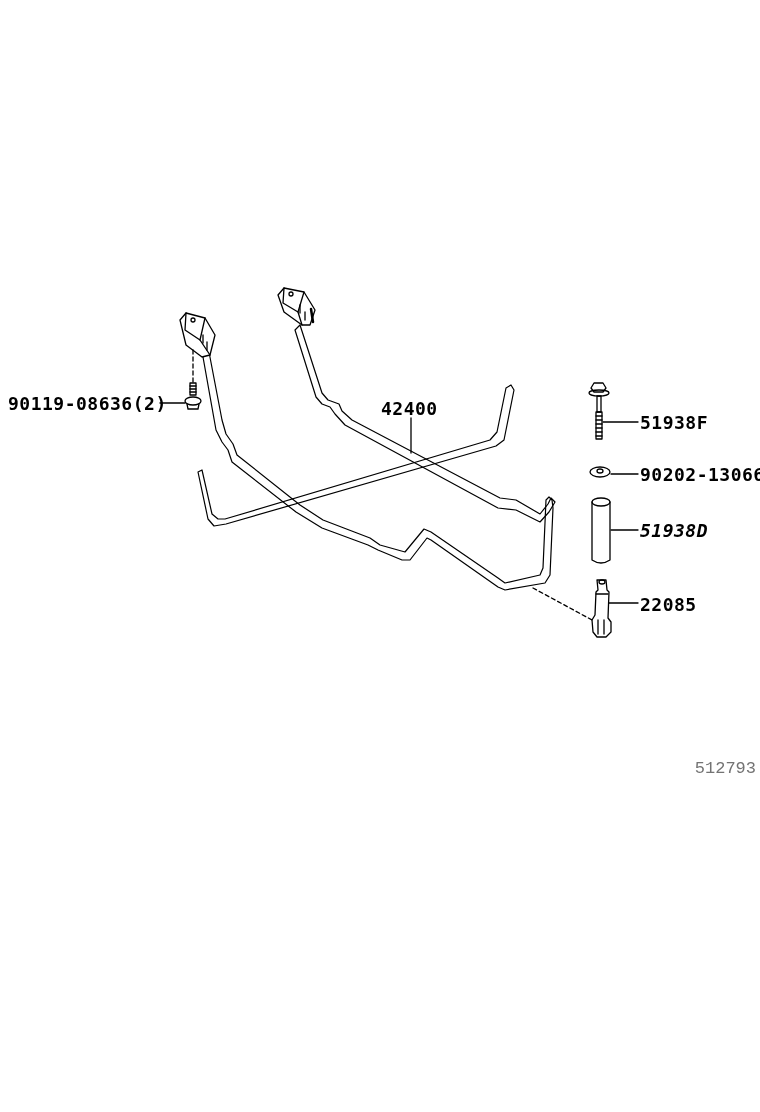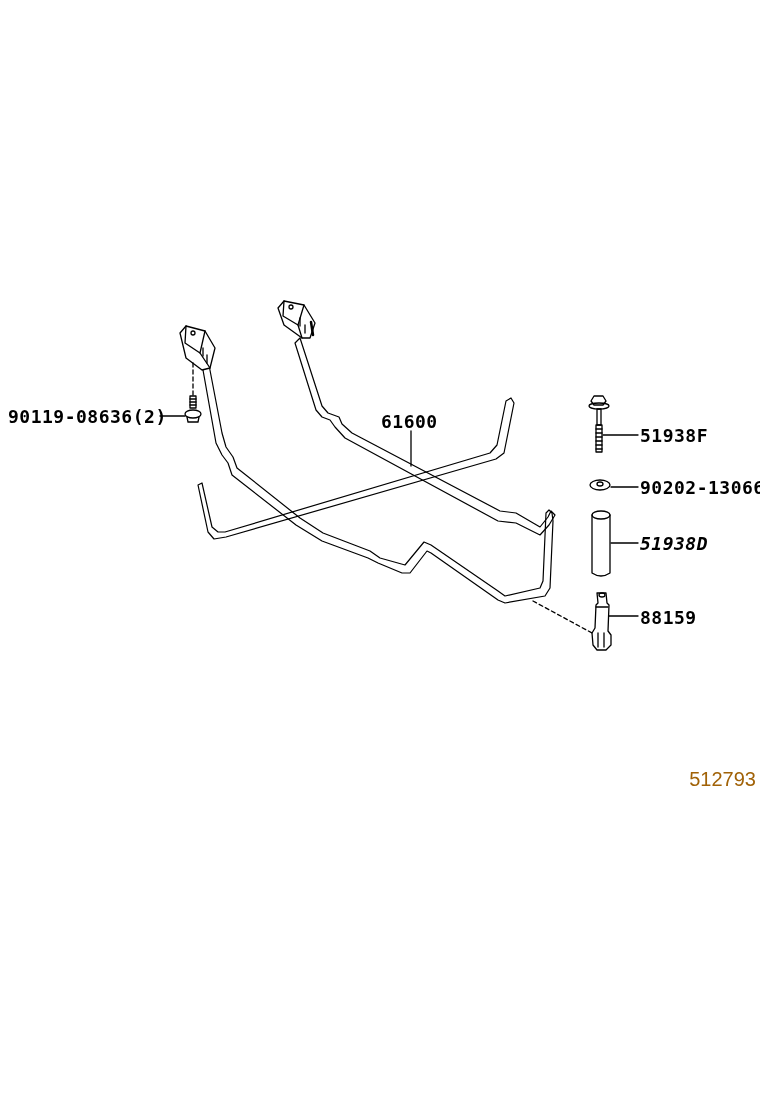--- a/index.html
+++ b/index.html
@@ -1,19 +1,19 @@
 <!DOCTYPE html>
 <html><head>
 <meta charset="utf-8">
 <style>
   html, body { margin: 0; padding: 0; background: #ffffff; }
   body { width: 760px; height: 1112px; position: relative; overflow: hidden; font-family: "DejaVu Sans Mono", "Liberation Mono", monospace; }
-  .canvas { position: absolute; left: 0; top: 13px; width: 760px; height: 784px; }
+  .canvas { position: absolute; left: 0; top: 0; width: 760px; height: 784px; }
   .label { position: absolute; font-family: "DejaVu Sans Mono", "Liberation Mono", monospace; font-weight: bold; font-size: 18px; color: #000; letter-spacing: 0.5px; white-space: nowrap; line-height: 1; cursor: pointer; }
-  .diagram-id { position: absolute; right: 4px; bottom: 6px; font-family: Liberation Sans, sans-serif; font-size: 20px; color: #a16207; }
+  .diagram-id { position: absolute; right: 4px; bottom: 6px; font-family: Liberation Mono, monospace; font-size: 17px; color: #737373; }
   svg { position: absolute; left: 0; top: 0; }
 </style>
 </head>
 <body>
 
 <div class="canvas">
   <svg width="760" height="1112" viewBox="0 0 760 1112" fill="none" stroke="#000" stroke-width="1.3" stroke-linejoin="round" stroke-linecap="round">
 
     <g>
 
@@ -73,20 +73,20 @@
       <path d="M597 580 L606 580 L607 590 L609 592 L608 618 L611 622 L611 632 L606 637 L597 637 L593 632 L592 620 L595 615 L596 592 L598 590 Z" fill="#fff"></path>
       <ellipse cx="602" cy="582" rx="3" ry="2"></ellipse>
       <path d="M596 594 H608"></path>
       <path d="M598 620 L598 634 M604 620 L604 634"></path>
       <line x1="609" y1="603" x2="638" y2="603"></line>
       <line x1="533" y1="588" x2="592" y2="620" stroke-dasharray="4,3"></line>
     </g>
   </svg>
 
   <div class="label" style="left:8px; top:395px;">90119-08636(2)</div>
-  <div class="label" style="left:381px; top:400px;">61600</div>
+  <div class="label" style="left:381px; top:400px;">42400</div>
   <div class="label" style="left:640px; top:414px;">51938F</div>
   <div class="label" style="left:640px; top:466px;">90202-13066</div>
   <div class="label" style="left:640px; top:522px;font-style:italic;">51938D</div>
-  <div class="label" style="left:640px; top:596px;">88159</div>
+  <div class="label" style="left:640px; top:596px;">22085</div>
 
   <div class="diagram-id">512793</div>
 </div>
 
 </body></html>

